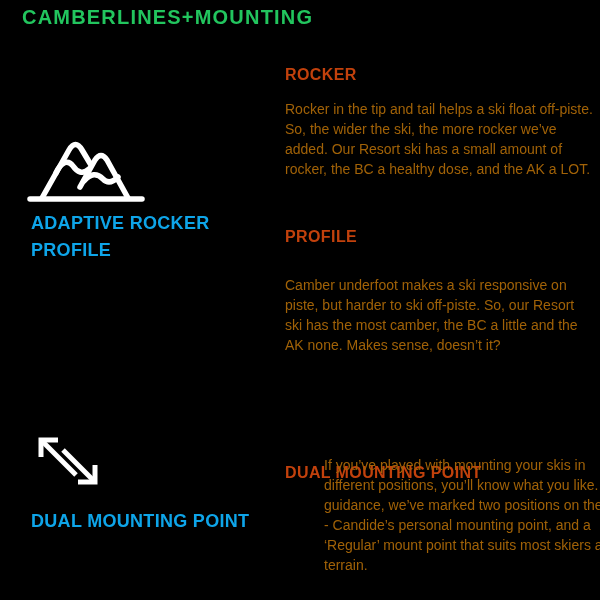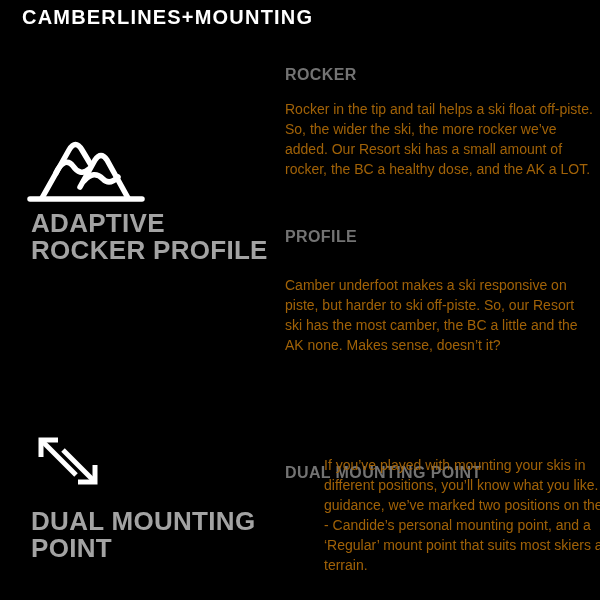--- a/index.html
+++ b/index.html
@@ -11,45 +11,45 @@
     position: relative;
     overflow: hidden;
   }
   .abs { position: absolute; }
 
   .page-title {
     left: 22px; top: 6px;
     font-size: 20px;
     font-weight: bold;
     letter-spacing: 1.2px;
-    color: #ffffff;
+    color: #22c55e;
     text-align: right;
   }
 
   .section-heading {
     font-size: 16px;
     font-weight: bold;
     letter-spacing: 0.4px;
-    color: #737373;
+    color: #c2410c;
     width: 308px;
   }
   .section-body {
     font-size: 14px;
     line-height: 20px;
     color: #a16207;
     width: 308px;
   }
 
   .feature-label {
-    font-size: 26px;
+    font-size: 18px;
     font-weight: bold;
     line-height: 27px;
     letter-spacing: 0.3px;
     width: 252px;
-    color: #a3a3a3;
+    color: #0ea5e9;
   }
 
   .icon svg { display: block; }
 </style>
 </head>
 <body style="background: rgb(0, 0, 0); color: rgb(255, 255, 255);">
 
 <h1 class="abs page-title" style="margin:0;">CAMBERLINES+MOUNTING</h1>
 
 <div class="abs icon" style="left:27px; top:130px;">

